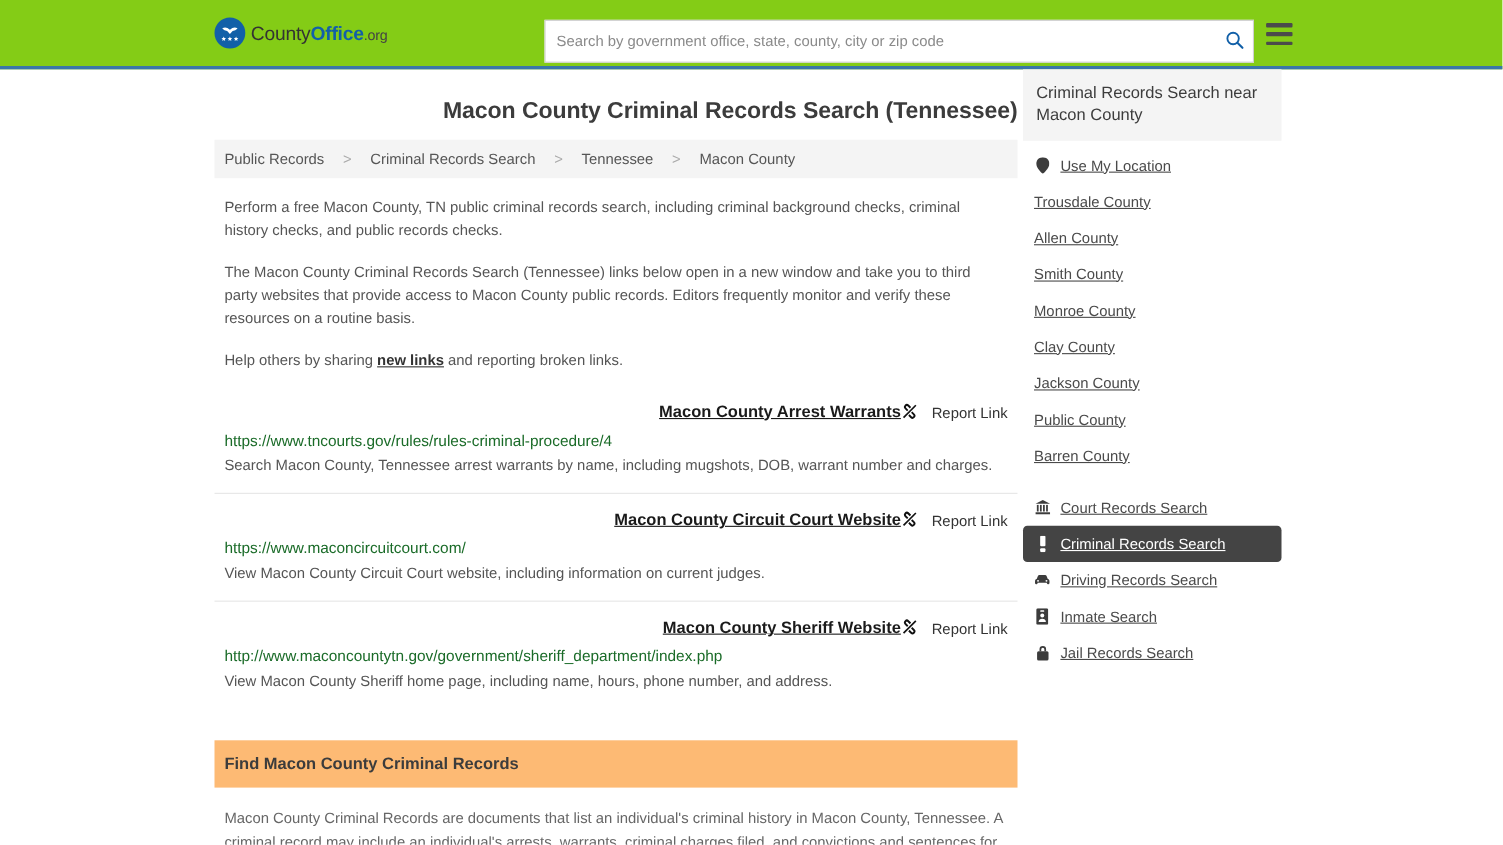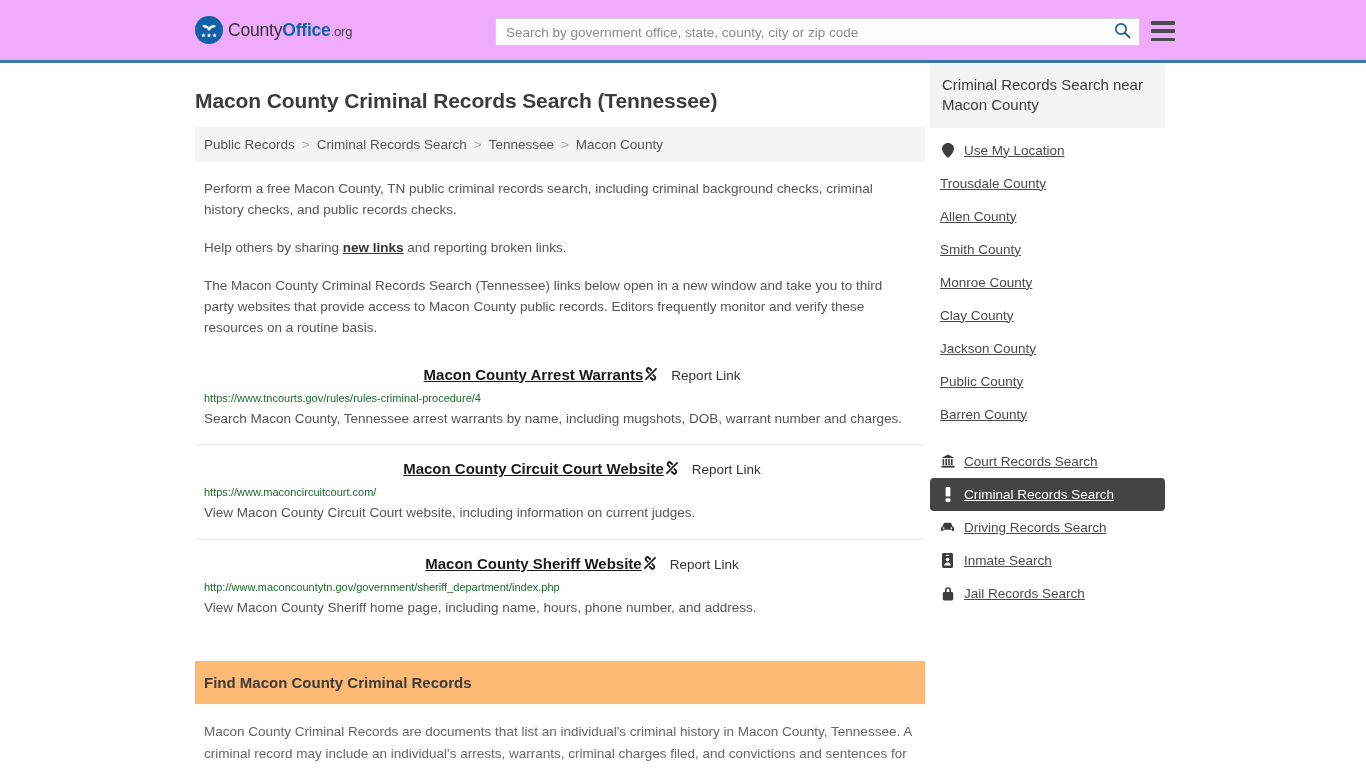--- a/index.html
+++ b/index.html
@@ -6,21 +6,21 @@
   html, body {
     width: 1366px; height: 768px;
     background: #ffffff;
     font-family: "Liberation Sans", sans-serif;
     overflow: hidden;
   }
 
   
   .site-header {
     height: 63px;
-    background: #f0abfc;
+    background: #84cc16;
     border-bottom: 3px solid #3a76a8;
     display: flex;
     align-items: center;
     position: relative;
   }
   .logo-wrap {
     display: flex;
     align-items: center;
     margin-left: 195px;
     gap: 5px;
@@ -43,21 +43,21 @@
   }
   .logo-text .b { color: #1260a8; font-weight: bold; }
   .logo-text .n { font-weight: normal; color: #333; }
   .logo-text .org { font-size: 13px; color: #444; }
 
   .search-wrap {
     position: absolute;
     left: 495px;
     top: 18px;
     width: 645px;
-    height: 28px;
+    height: 39px;
     background: #fff;
     border: 1px solid #cfcfcf;
     display: flex;
     align-items: center;
   }
   .search-input {
     flex: 1;
     height: 100%;
     border: none;
     outline: none;
@@ -107,32 +107,33 @@
     margin-left: 5px;
     flex-shrink: 0;
   }
 
   h1.page-title {
     font-size: 21px;
     color: #3c3c3c;
     font-weight: bold;
     margin: 26px 0 14px 0;
     letter-spacing: -0.1px;
+    text-align: right;
   }
 
   
   .breadcrumb {
     background: #f4f4f4;
     padding: 10px 9px;
     font-size: 13.5px;
     color: #555;
     display: flex;
     align-items: center;
     flex-wrap: wrap;
-    gap: 0;
+    gap: 10px;
   }
   .breadcrumb a {
     color: #555;
     text-decoration: none;
     cursor: pointer;
   }
   .breadcrumb .sep { color: #aaa; margin: 0 7px; }
 
   
   .intro p {
@@ -152,21 +153,21 @@
   .results { margin-top: 26px; }
   .result {
     padding: 0 9px 14px 9px;
     border-bottom: 1px solid #e6e6e6;
     margin-bottom: 14px;
   }
   .result:last-child { border-bottom: none; }
   .result-head {
     display: flex;
     align-items: flex-start;
-    justify-content: center;
+    justify-content: flex-end;
     margin-left: 44px;
   }
   .result-title {
     font-size: 15px;
     font-weight: bold;
     color: #1a1a1a;
     text-decoration: underline;
     cursor: pointer;
     line-height: 1.3;
   }
@@ -174,21 +175,21 @@
     display: flex;
     align-items: center;
     gap: 12px;
     color: #333;
     font-size: 13.5px;
     cursor: pointer;
     white-space: nowrap;
     padding-top: 1px;
   }
   .result-url {
-    font-size: 11px;
+    font-size: 14px;
     color: #1a6b28;
     margin-top: 6px;
     line-height: 1.3;
     word-break: break-all;
   }
   .result-desc {
     font-size: 13.5px;
     color: #555;
     line-height: 1.65;
     margin-top: 3px;
@@ -296,22 +297,22 @@
         <span class="sep">&gt;</span>
         <a>Criminal Records Search</a>
         <span class="sep">&gt;</span>
         <a>Tennessee</a>
         <span class="sep">&gt;</span>
         <a>Macon County</a>
       </nav>
 
     <section class="intro">
       <p>Perform a free Macon County, TN public criminal records search, including criminal background checks, criminal history checks, and public records checks.</p>
+      <p>The Macon County Criminal Records Search (Tennessee) links below open in a new window and take you to third party websites that provide access to Macon County public records. Editors frequently monitor and verify these resources on a routine basis.</p>
       <p><span>Help others by sharing </span><a>new links</a><span> and reporting broken links.</span></p>
-      <p>The Macon County Criminal Records Search (Tennessee) links below open in a new window and take you to third party websites that provide access to Macon County public records. Editors frequently monitor and verify these resources on a routine basis.</p>
     </section>
 
     <section class="results" id="results">
         <div class="result">
           <div class="result-head">
             <a class="result-title">Macon County Arrest Warrants</a>
             <span class="report-link">
               <span><svg width="16" height="16" viewBox="0 0 16 16">
                   <path d="M3.6 2.2a2.6 2.6 0 0 0 0 3.7l2 2 1.2-1.2-2-2a0.9 0.9 0 0 1 0-1.3.9.9 0 0 1 1.3 0l2 2L9.3 4l-2-2a2.6 2.6 0 0 0-3.7 0z" fill="#111"></path>
                   <path d="M12.4 13.8a2.6 2.6 0 0 0 0-3.7l-2-2-1.2 1.2 2 2a.9.9 0 0 1 0 1.3.9.9 0 0 1-1.3 0l-2-2L6.7 12l2 2a2.6 2.6 0 0 0 3.7-.2z" fill="#111"></path>

